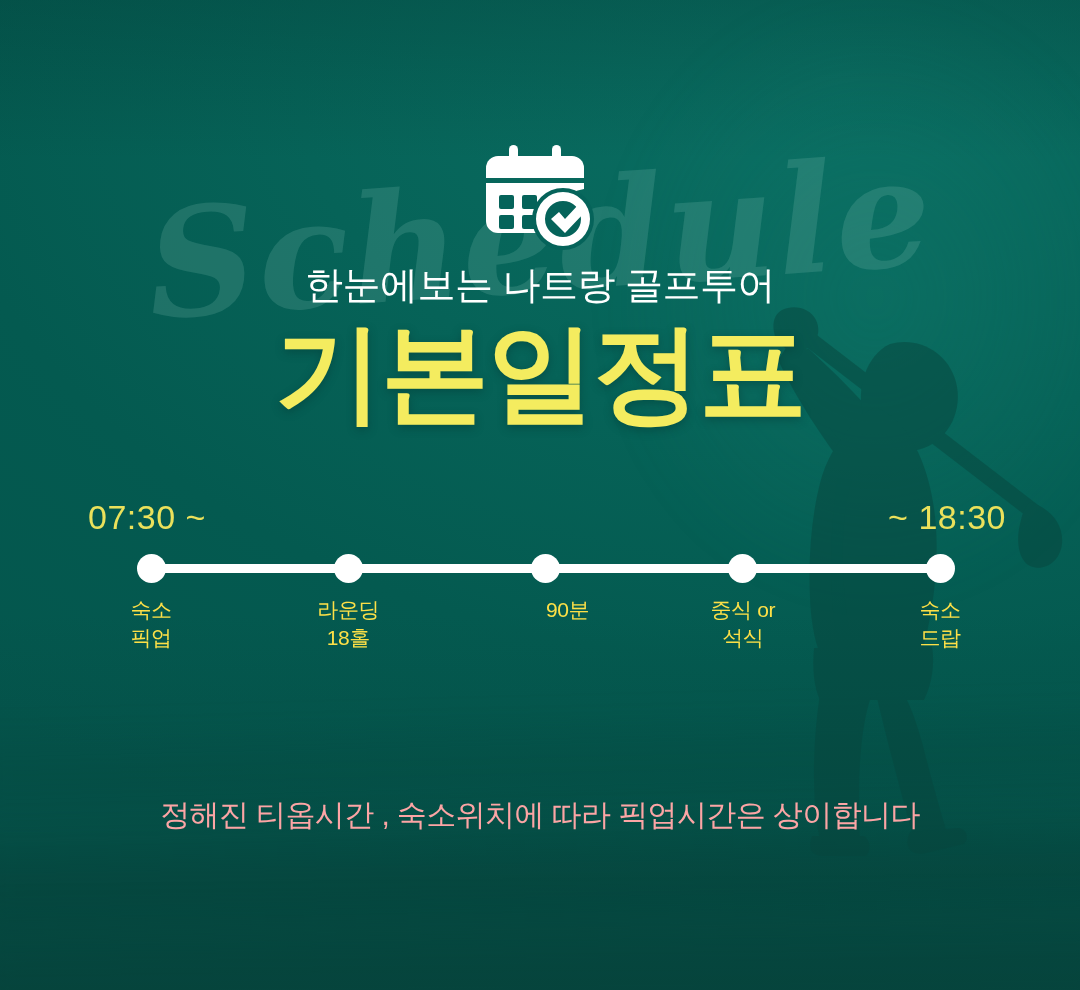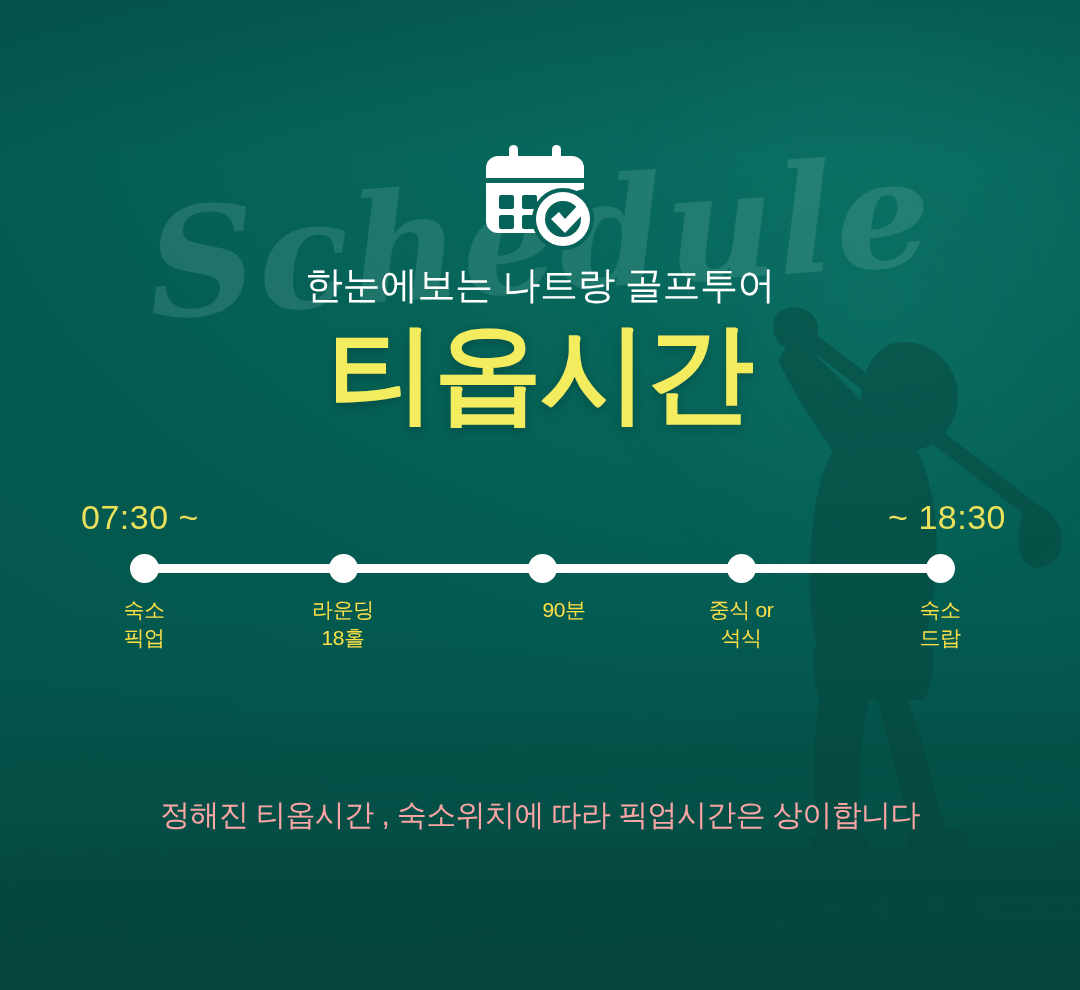--- a/index.html
+++ b/index.html
@@ -115,21 +115,21 @@
     font-size: 108px;
     font-weight: 800;
     letter-spacing: -2px;
     line-height: 1.12;
     text-shadow: 0 3px 10px rgba(2, 44, 39, 0.35);
   }
 
   
   .timeline {
     position: absolute;
-    left: 9px;
+    left: 16px;
     right: 0;
     top: 498px;
     height: 220px;
   }
   .time-label {
     position: absolute;
     top: 0;
     color: #ebe15b;
     font-size: 34px;
     font-weight: 500;
@@ -259,21 +259,21 @@
           <rect x="61" y="52" width="15" height="14" rx="2"></rect>
           <rect x="15" y="72" width="15" height="14" rx="2"></rect>
           <rect x="38" y="72" width="15" height="14" rx="2"></rect>
         </g>
         <circle cx="79" cy="76" r="31" fill="#05635a"></circle>
         <path d="M79 49 a27 27 0 1 1 0 54 a27 27 0 1 1 0 -54 Z m0 9 a18 18 0 1 0 0 36 a18 18 0 0 0 0 -36 Z"></path>
         <path d="M67 76 l8 -7 l6 7 l13 -14 l7 7 l-20 21 Z"></path>
       </g>
     </svg>
     <div class="subtitle">한눈에보는 나트랑 골프투어</div>
-    <div class="main-title">티옵시간</div>
+    <div class="main-title">기본일정표</div>
   </div>
 
   <div class="timeline">
     <div class="time-label start">07:30 ~</div>
     <div class="time-label end">~ 18:30</div>
 
     <div class="track"></div>
     <div class="nodes" id="timeline-nodes">
         <div class="node" style="left: 0%;"></div>
         <div class="node" style="left: 25%;"></div>

